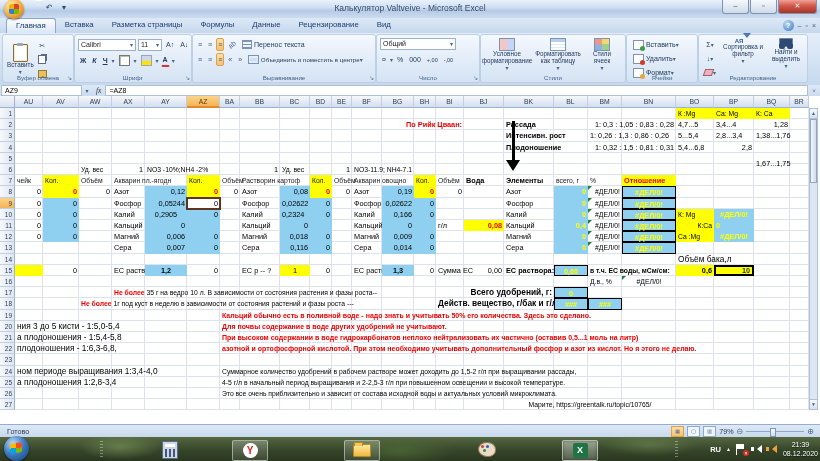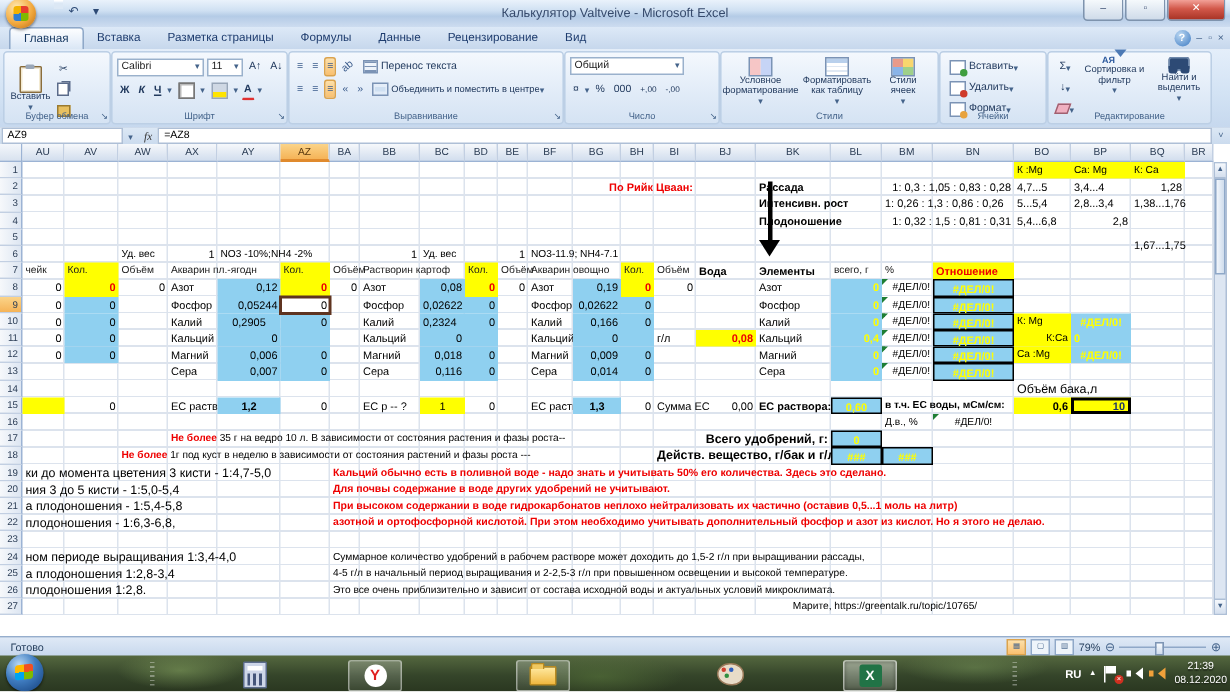--- a/index.html
+++ b/index.html
@@ -594,33 +594,31 @@
       <div class="cell y bd2 nt" style="left: 714px; width: 40px; top: 168.8px; text-align: right;">10</div>
       <div class="cell sm" style="left: 588px; width: 34px; top: 180px;">Д.в., %</div>
       <div class="cell sm g" style="left: 622px; width: 54px; top: 180px; text-align: center;">#ДЕЛ/0!</div>
       <div class="cell sm" style="left: 112px; width: 324px; top: 191.2px;"><span class="rp">Не более </span>35 г на ведро 10 л. В зависимости от состояния растения и фазы роста--</div>
       <div class="cell bold f9" style="left: 464px; width: 90px; top: 191.2px; text-align: right;">Всего удобрений, г:</div>
       <div class="cell b yt bd" style="left: 554px; width: 34px; top: 191.2px; text-align: center;">0</div>
       <div class="cell sm" style="left: 79px; width: 357px; top: 202.4px;"><span class="rp">Не более </span>1г под куст в неделю в зависимости от состояния растений и фазы роста ---</div>
       <div class="cell bold f9" style="left: 436px; width: 118px; top: 202.4px;">Действ. вещество, г/бак  и г/л</div>
       <div class="cell b yt bd" style="left: 554px; width: 34px; top: 202.4px; text-align: center;">###</div>
       <div class="cell b yt bd" style="left: 588px; width: 34px; top: 202.4px; text-align: center;">###</div>
-      <div class="cell f9" style="left: 15px; width: 225px; top: 213.6px;">ки до момента цветения 3 кисти - 1:4,7-5,0</div>
       <div class="cell redp" style="left: 220px; width: 570px; top: 213.6px;">Кальций обычно есть в поливной воде - надо знать и учитывать 50% его количества. Здесь это сделано.</div>
       <div class="cell f9" style="left: 15px; width: 225px; top: 224.8px;">ния 3 до 5 кисти - 1:5,0-5,4</div>
       <div class="cell redp" style="left: 220px; width: 570px; top: 224.8px;">Для почвы содержание в воде других удобрений не учитывают.</div>
       <div class="cell f9" style="left: 15px; width: 225px; top: 236px;">а плодоношения - 1:5,4-5,8</div>
       <div class="cell redp" style="left: 220px; width: 570px; top: 236px;">При высоком содержании в воде гидрокарбонатов неплохо нейтрализовать их частично (оставив 0,5...1 моль на литр)</div>
       <div class="cell f9" style="left: 15px; width: 225px; top: 247.2px;">плодоношения - 1:6,3-6,8,</div>
       <div class="cell redp" style="left: 220px; width: 570px; top: 247.2px;">азотной и ортофосфорной кислотой. При этом необходимо учитывать дополнительный фосфор и азот из кислот. Но я этого не делаю.</div>
       <div class="cell f9" style="left: 15px; width: 225px; top: 269.6px;">ном периоде выращивания 1:3,4-4,0</div>
       <div class="cell sm" style="left: 220px; width: 570px; top: 269.6px;">Суммарное количество удобрений в рабочем растворе может доходить до 1,5-2 г/л при выращивании рассады,</div>
       <div class="cell f9" style="left: 15px; width: 225px; top: 280.8px;">а плодоношения 1:2,8-3,4</div>
       <div class="cell sm" style="left: 220px; width: 570px; top: 280.8px;">4-5 г/л в начальный период выращивания и 2-2,5-3 г/л при повышенном освещении и высокой температуре.</div>
-      <div class="cell f9" style="left: 15px; width: 225px; top: 292px;">плодоношения 1:2,8.</div>
       <div class="cell sm" style="left: 220px; width: 570px; top: 292px;">Это все очень приблизительно и зависит от состава исходной воды и актуальных условий микроклимата.</div>
       <div class="cell sm" style="left: 504px; width: 172px; top: 303.2px; text-align: center;">Марите, https://greentalk.ru/topic/10765/</div>
     </div>
 
 
   <div class="sbar">
     <span class="ready">Готово</span>
     <div class="sright">
       <span class="vbtn on">▦</span>
       <span class="vbtn">▢</span>

